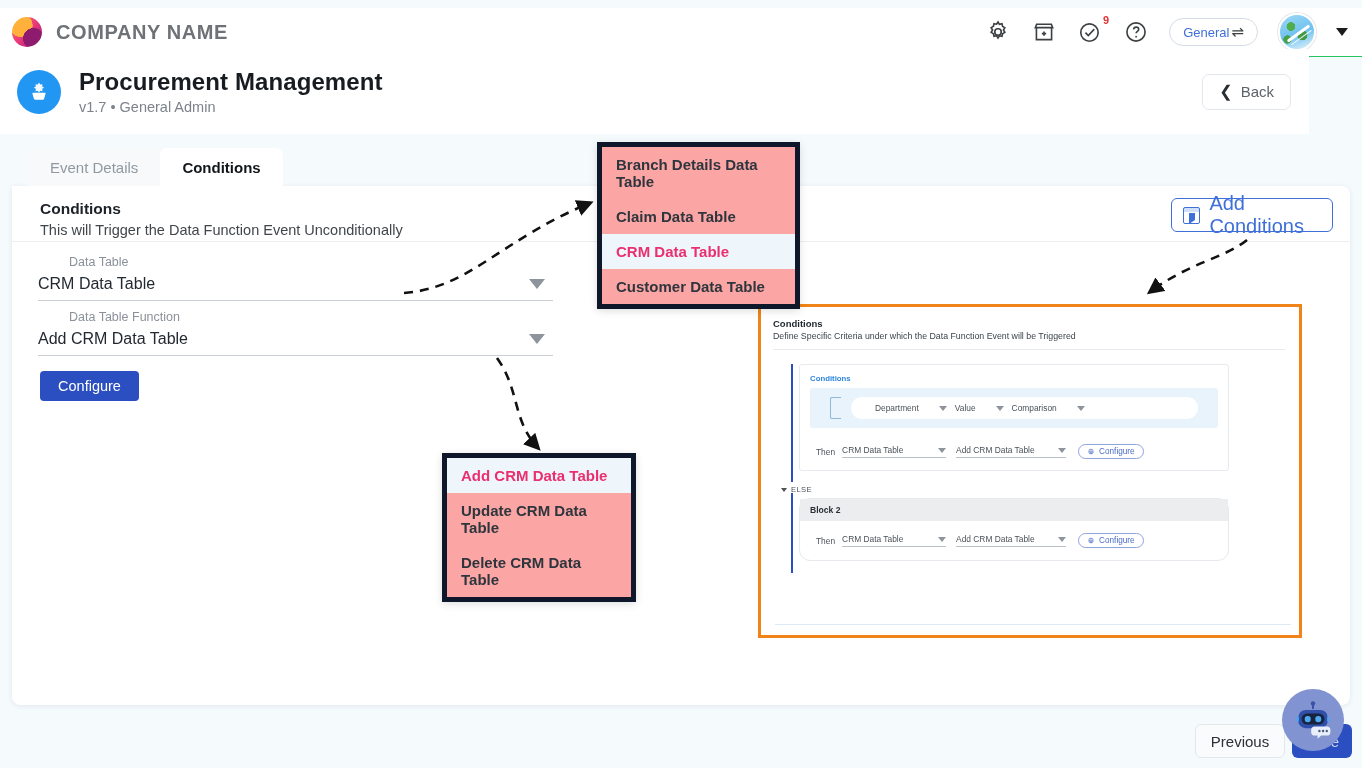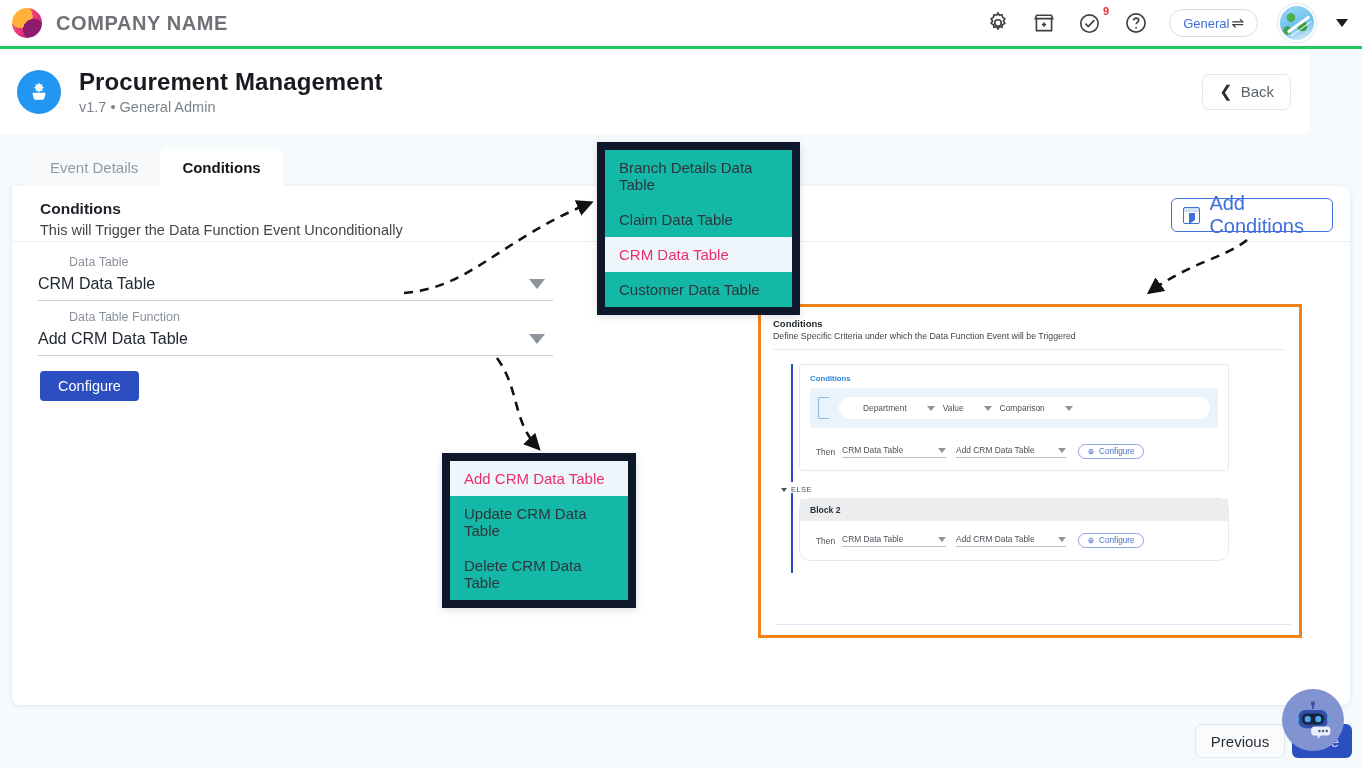--- a/index.html
+++ b/index.html
@@ -6,22 +6,22 @@
   html, body {
     width: 1362px; height: 768px;
     font-family: "Liberation Sans", sans-serif;
     background: #f5fafd;
     overflow: hidden;
   }
   #root { position: relative; width: 1362px; height: 768px; }
 
   
   .brandbar {
-    position: absolute; left: 0; top: 0; width: 1362px; height: 49px;
-    background: #ffffff; border-bottom: 3px solid #22c55e;
+    position: absolute; left: 0; top: 8px; width: 1362px; height: 49px;
+    background: #ffffff; border-bottom: 1px solid #22c55e;
     display: flex; align-items: center;
   }
   .brand-logo {
     width: 30px; height: 30px; margin-left: 12px; border-radius: 50%;
     background:
       radial-gradient(circle at 72% 72%, #8e1b6e 0 34%, transparent 35%),
       radial-gradient(circle at 30% 28%, #ffb13b 0 38%, transparent 39%),
       linear-gradient(135deg, #f9a03a 0%, #ef3d7a 45%, #a3157c 100%);
   }
   .brand-name {
@@ -142,22 +142,23 @@
   .add-cond .ac-ico::after {
     content: ""; position: absolute; left: 5px; top: 5px;
     border-left: 6px solid #3f6fd8; border-bottom: 4px solid transparent;
     border-right: 3px solid transparent; border-top: 0;
     height: 7px; width: 0;
   }
   .add-cond .ac-label { font-size: 20px; color: #3f6fd8; }
 
   
   .menu {
-    position: absolute; background: #14b8a6; border: 8px solid #0f172a; z-index: 10;
+    position: absolute; background: #fca5a5; border: 5px solid #0f172a; z-index: 10;
     box-shadow: 0 2px 8px rgba(0,0,0,.13);
+    font-weight: bold;
   }
   .menu .mi {
     padding: 9px 14px; font-size: 15px; color: #2e353c; cursor: pointer;
   }
   .menu .mi.sel { color: #ea2f6e; background: #eef5fb; }
   #menu-datatable { left: 597px; top: 142px; width: 203px; }
   #menu-function  { left: 442px; top: 453px; width: 194px; }
 
   
   .panel {
@@ -173,21 +174,21 @@
   .cond-bar {
     position: absolute; left: 0; top: 0; width: 2px; height: 118px; background: #2b4ec0;
   }
   .cond-card {
     margin-left: 8px; width: 430px; border: 1px solid #e6e9ed;
     border-radius: 3px; background: #fff; padding: 9px 10px 11px 10px;
   }
   .cond-title { font-size: 7.8px; font-weight: bold; color: #2f87e0; }
   .cond-strip {
     margin-top: 5px; background: #e8f3fb; border-radius: 3px;
-    padding: 9px 8px; display: flex; align-items: center;
+    padding: 9px 20px; display: flex; align-items: center;
   }
   .bracket {
     width: 11px; height: 22px; border: 1.2px solid #8fb9d8;
     border-right: none; border-radius: 2px 0 0 2px;
   }
   .strip-pill {
     margin-left: 10px; flex: 1; height: 22px; background: #fff;
     border-radius: 11px; display: flex; align-items: center; padding-left: 24px; gap: 4px;
   }
   .mini-label { font-size: 8.4px; color: #4a5158; }

